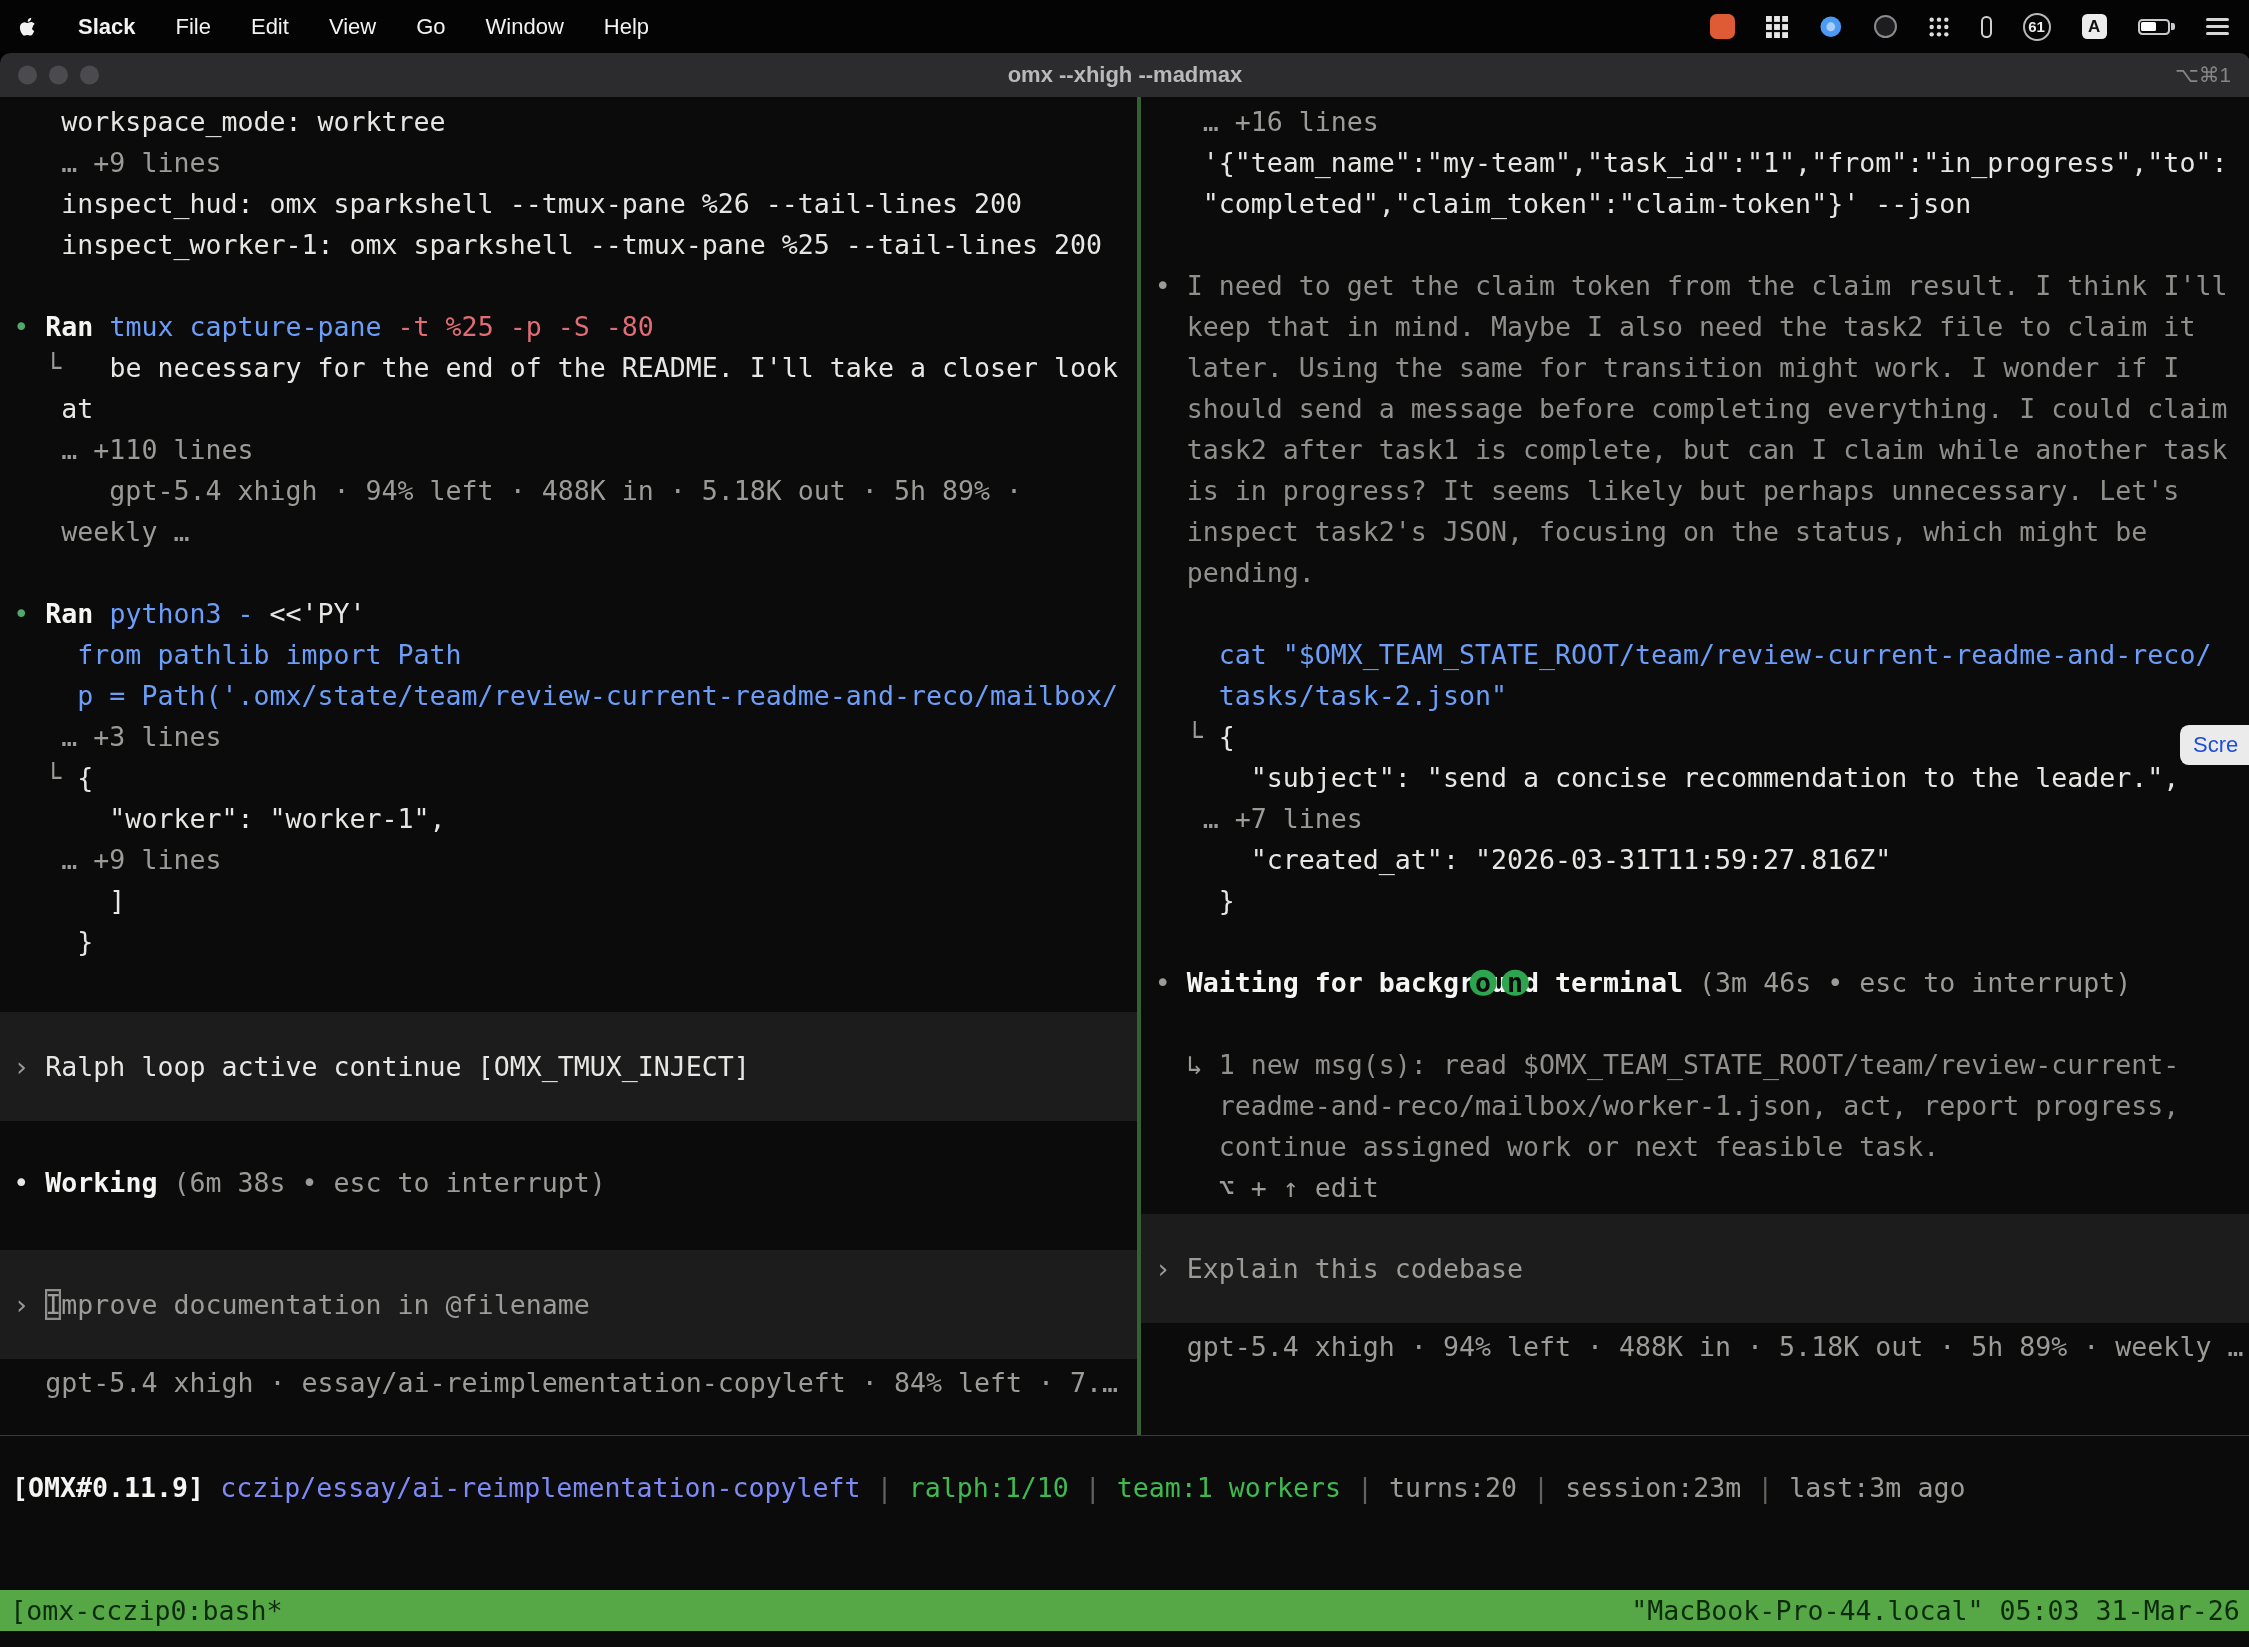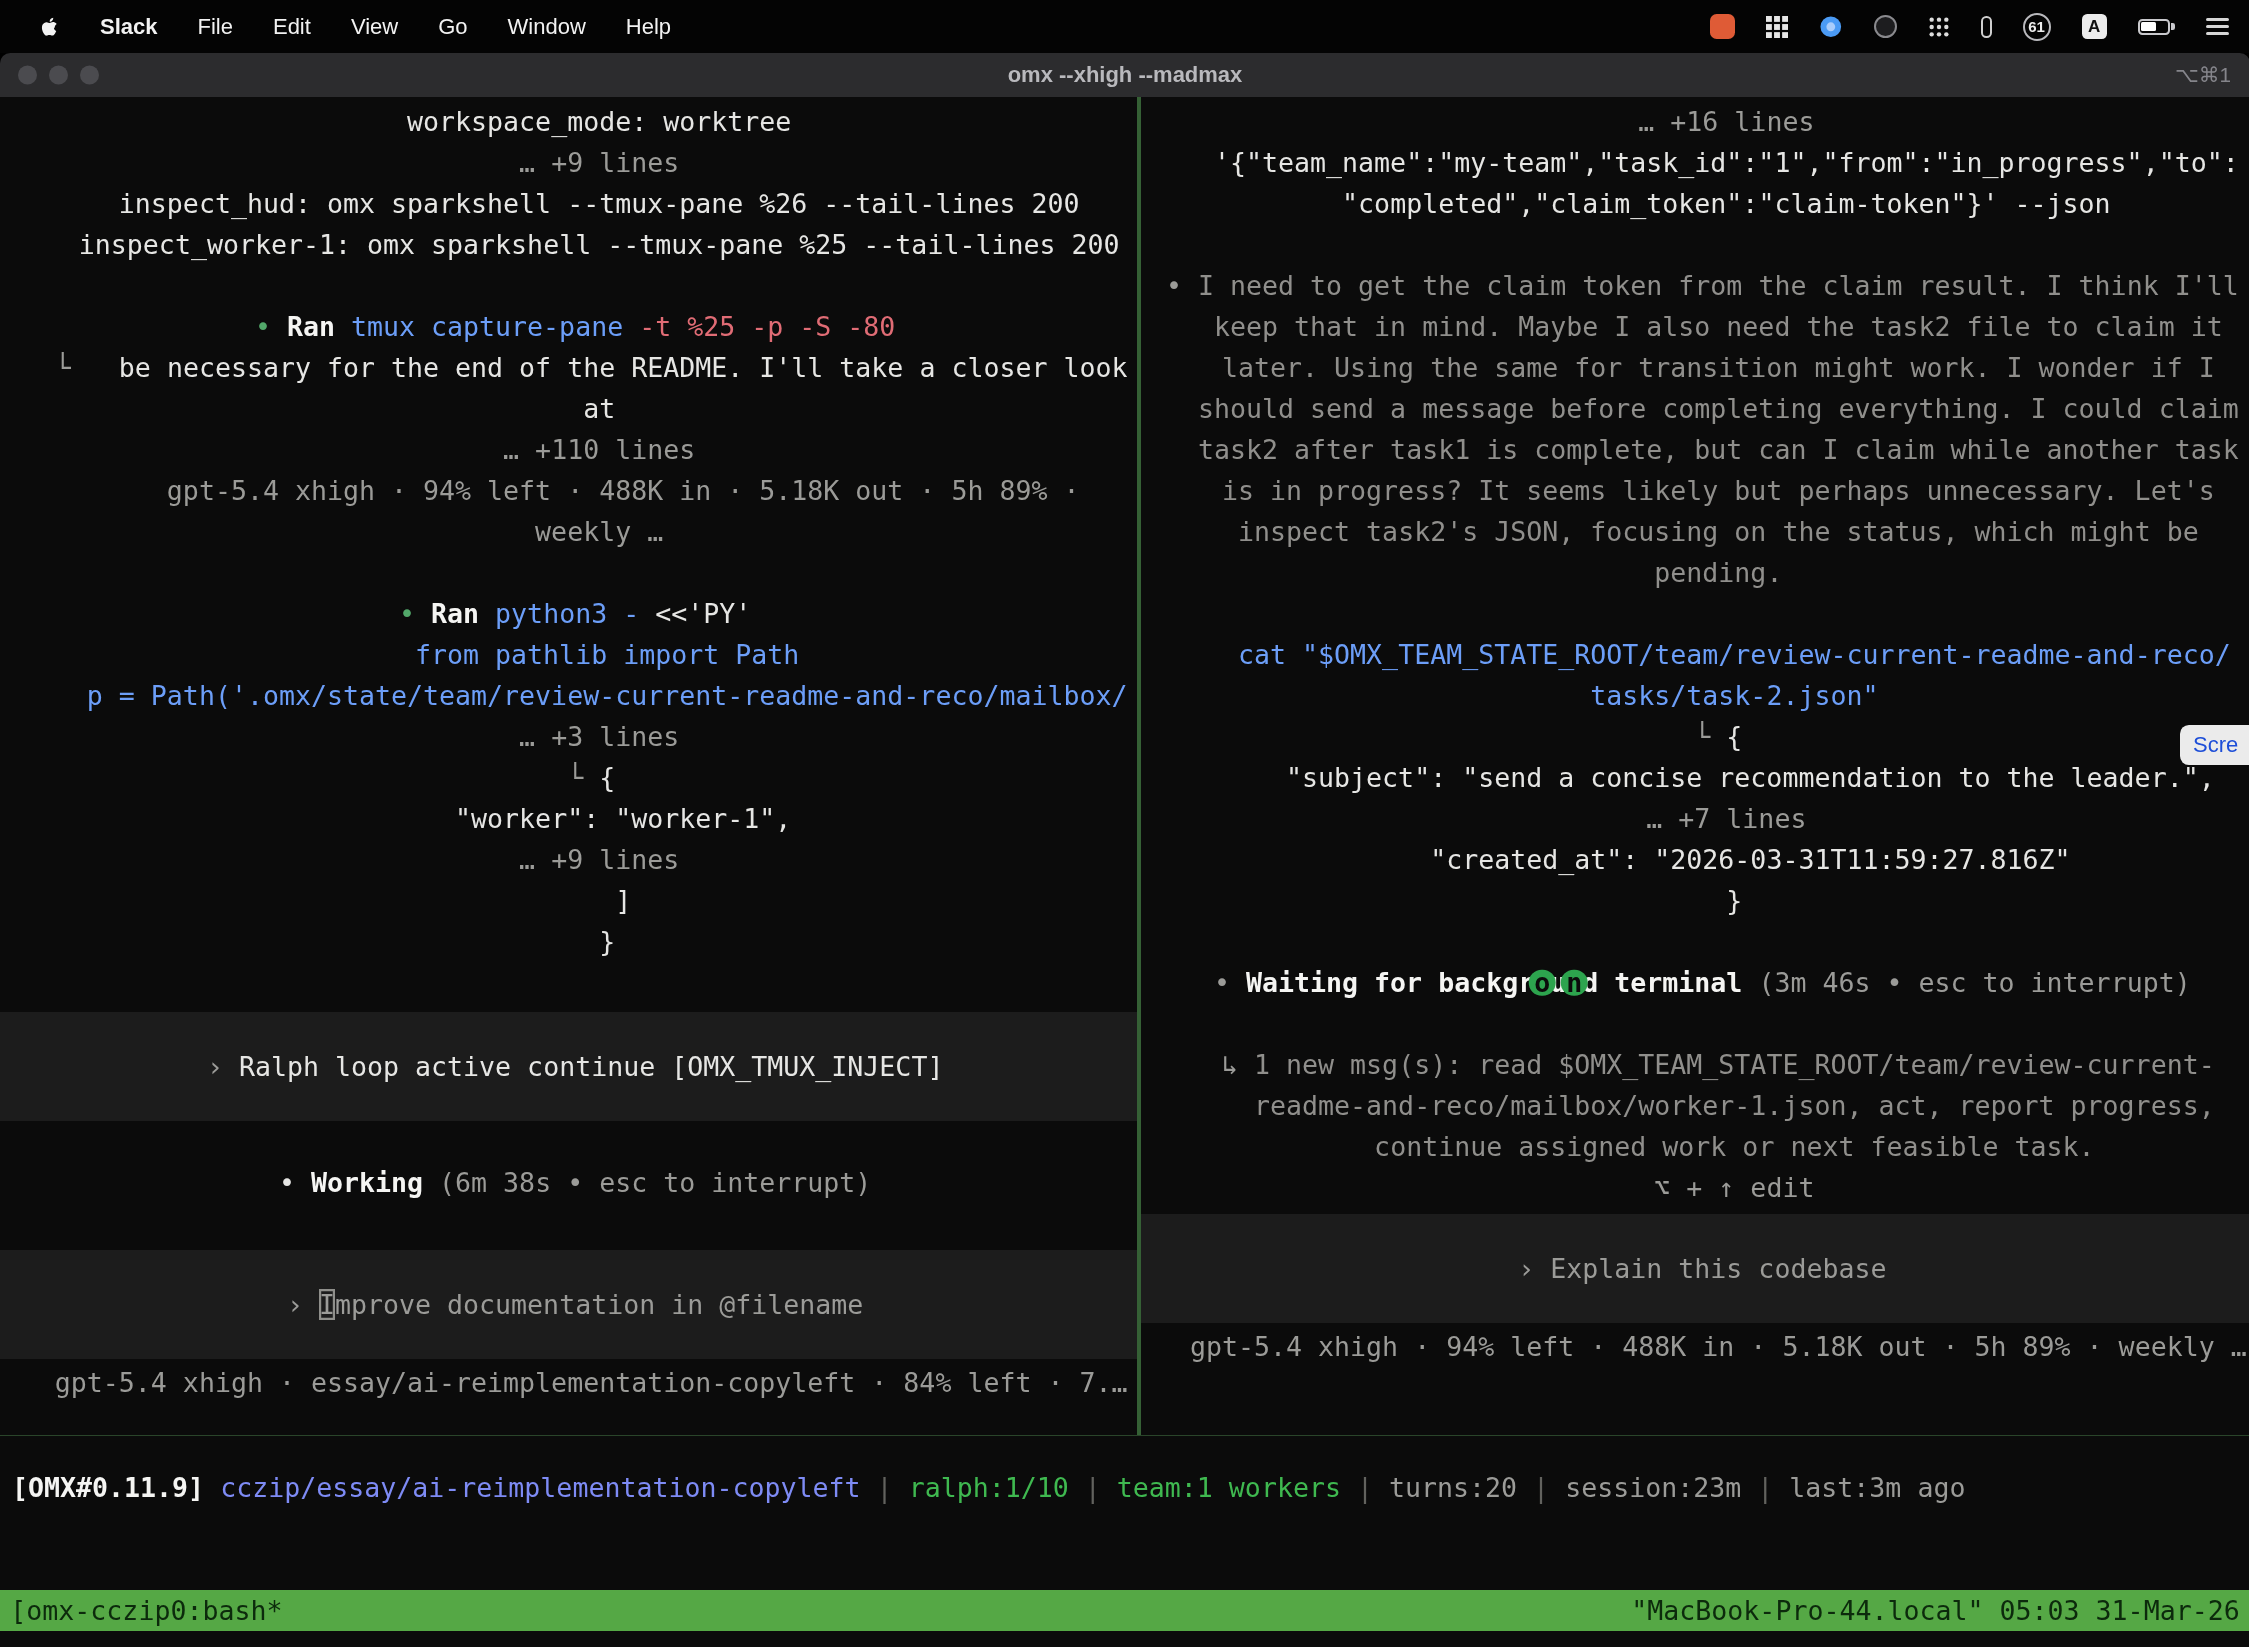--- a/index.html
+++ b/index.html
@@ -3,21 +3,21 @@
 <meta charset="utf-8">
 <style>
   html,body{margin:0;padding:0;background:#000;}
   body{width:2250px;height:1648px;position:relative;overflow:hidden;
        font-family:"DejaVu Sans Mono","Liberation Mono",monospace;}
 
   
   .menu-bar{position:absolute;top:0;left:0;right:0;height:53px;background:#040404;
     display:flex;align-items:center;color:#f2f2f2;
     font-family:"Liberation Sans",sans-serif;font-size:22px;}
-  .menu-left{display:flex;align-items:center;gap:40px;padding-left:41px;}
+  .menu-left{display:flex;align-items:center;gap:40px;padding-left:19px;}
   .app-name{font-weight:700;}
   .menu-item{cursor:default;}
   .menu-right{margin-left:auto;display:flex;align-items:center;gap:31px;padding-right:20.7px;}
   .mi{display:inline-flex;align-items:center;justify-content:center;}
   .rec{width:25px;height:25px;border-radius:6.6px;background:#df5b36;}
   .darkcirc{width:23.6px;height:23.6px;border-radius:50%;background:#1d1d1f;border:2.2px solid #8a8a8e;box-sizing:border-box;}
   .slim{width:10.3px;height:22px;border:2.2px solid #cfcfcf;border-radius:5.2px;box-sizing:border-box;}
   .gauge{width:28px;height:28px;border-radius:50%;border:2.2px solid #b9b9bd;box-sizing:border-box;
          color:#ececec;font-size:15px;font-weight:700;}
   .inputsrc{width:25px;height:25px;border-radius:5.2px;background:#ececec;color:#111;
@@ -37,21 +37,21 @@
       background:#4b4b4f;}
   .tl.c1{left:17.7px;}.tl.c2{left:49px;}.tl.c3{left:80px;}
   .win-title{position:absolute;left:0;right:0;top:0;height:44px;line-height:44px;text-align:center;
     color:#b9b9bd;font-family:"Liberation Sans",sans-serif;font-size:22px;font-weight:700;border-radius:15px;}
   .win-shortcut{position:absolute;right:19px;top:0;height:44px;line-height:44px;color:#85858b;
     font-family:"Liberation Sans",sans-serif;font-size:20.7px;}
 
   
   .terminal{position:absolute;top:97px;left:0;right:0;bottom:0;background:#0b0b0b;
     color:#e6e6e4;font-size:26.6px;}
-  .panes{display:flex;height:1338px;border-bottom:1.5px solid #2a452a;text-align:center;}
+  .panes{display:flex;height:1338px;border-bottom:1.5px solid #2a452a;}
   .pane{overflow:hidden;padding-top:4.4px;box-sizing:border-box;}
   .pane-left{width:1137px;}
   .divider{width:4.4px;background:#356035;}
   .pane-right{flex:1;}
   .line{height:41px;line-height:41px;white-space:pre;overflow:hidden;padding-left:13.3px;}
   .prompt-box{background:#1c1c1c;padding:34px 0;}
   .seg.fg{color:#e6e6e4;}
   .seg.dim{color:#9b9b98;}
   .seg.bold{color:#f5f5f3;font-weight:700;}
   .seg.blue{color:#6c9ef8;}

